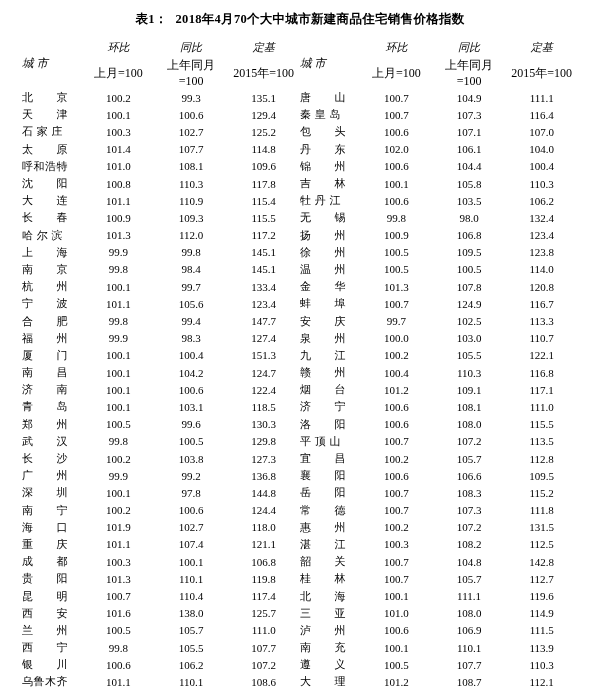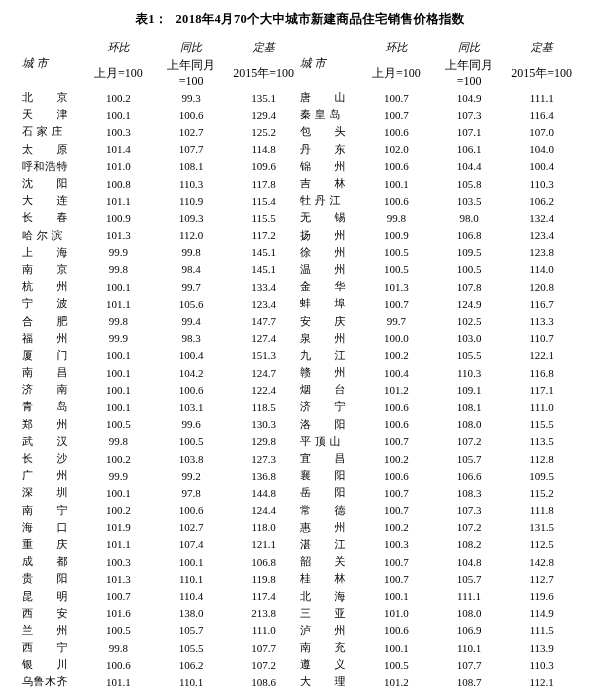--- a/index.html
+++ b/index.html
@@ -405,21 +405,21 @@
           <td class="num sep">117.4</td>
           <td class="cityname sep">北　　海</td>
           <td class="num sep">100.1</td>
           <td class="num sep">111.1</td>
           <td class="num sep">119.6</td>
         </tr>
         <tr class="datarow">
           <td class="cityname">西　　安</td>
           <td class="num sep">101.6</td>
           <td class="num sep">138.0</td>
-          <td class="num sep">213.8</td>
+          <td class="num sep">125.7</td>
           <td class="cityname sep">三　　亚</td>
           <td class="num sep">101.0</td>
           <td class="num sep">108.0</td>
           <td class="num sep">114.9</td>
         </tr>
         <tr class="datarow">
           <td class="cityname">兰　　州</td>
           <td class="num sep">100.5</td>
           <td class="num sep">105.7</td>
           <td class="num sep">111.0</td>

